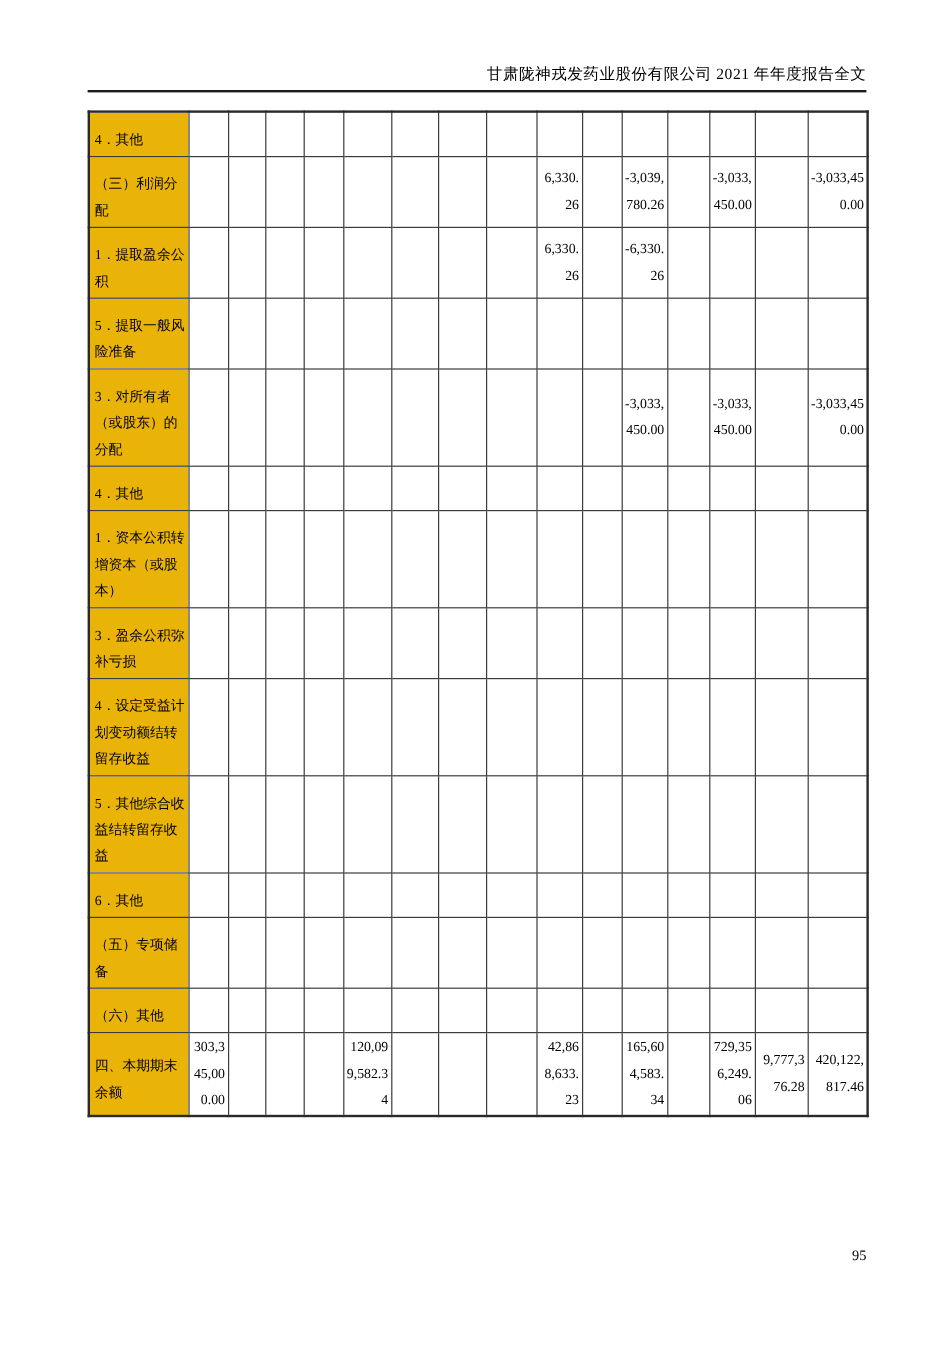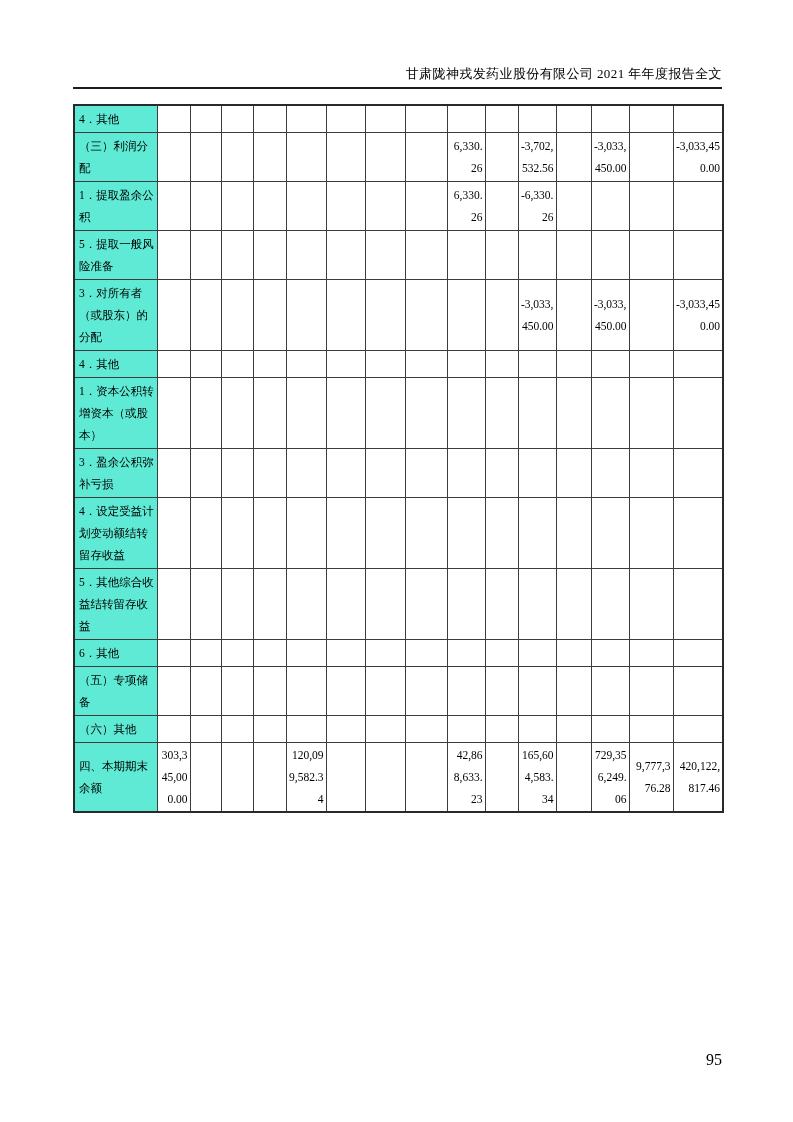--- a/index.html
+++ b/index.html
@@ -1,51 +1,51 @@
 <!DOCTYPE html>
 <html><head>
 <meta charset="utf-8">
 <style>
   html,body{margin:0;padding:0;background:#ffffff;}
   body{
     width:793px;height:1122px;position:relative;overflow:hidden;
     font-family:"Liberation Serif","DejaVu Serif",serif;color:#000;
   }
-  .page{position:absolute;inset:0;background:#ffffff;margin-top:12px;}
+  .page{position:absolute;inset:0;background:#ffffff;}
   .header{
     position:absolute;top:53px;left:73px;width:649px;
     text-align:right;font-size:13px;letter-spacing:0.4px;white-space:nowrap;
   }
   .header-rule{
     position:absolute;top:75px;left:73px;width:649px;height:0;
     border:none;border-top:2px solid #1c1c1c;margin:0;
   }
   table.equity{
     position:absolute;top:92px;left:73px;width:649px;
     border-collapse:collapse;table-layout:fixed;
     border:2px solid #2a2a2a;
   }
   table.equity td{
     border:1px solid #3c3c3c;vertical-align:middle;overflow:hidden;
   }
   td.label-cell{
-    background:#5eead4;
+    background:#eab308;
     font-size:11.5px;line-height:22px;
-    padding:2px 1px 2px 4px;text-align:left;
+    padding:12px 1px 2px 4px;text-align:left;
     word-break:break-all;
   }
   td.value-cell{
     background:#ffffff;
     font-size:11.5px;line-height:22px;
     padding:1px 2px 1px 1px;text-align:right;
     word-break:break-all;
   }
   .page-number{
     position:absolute;top:1039px;left:73px;width:649px;
-    text-align:right;font-size:16px;
+    text-align:right;font-size:12px;
   }
 </style>
 </head>
 <body>
 
 <div class="page">
 
   <div class="header">
     <span>甘肃陇神戎发药业股份有限公司 2021 年年度报告全文</span>
   </div>
@@ -95,21 +95,21 @@
           <td class="value-cell"></td>
           <td class="value-cell"></td>
           <td class="value-cell"></td>
           <td class="value-cell"></td>
           <td class="value-cell"></td>
           <td class="value-cell"></td>
           <td class="value-cell"></td>
           <td class="value-cell"></td>
           <td class="value-cell">6,330.26</td>
           <td class="value-cell"></td>
-          <td class="value-cell">-3,702,532.56</td>
+          <td class="value-cell">-3,039,780.26</td>
           <td class="value-cell"></td>
           <td class="value-cell">-3,033,450.00</td>
           <td class="value-cell"></td>
           <td class="value-cell">-3,033,450.00</td>
         </tr>
         <tr>
           <td class="label-cell">1．提取盈余公积</td>
           <td class="value-cell"></td>
           <td class="value-cell"></td>
           <td class="value-cell"></td>

